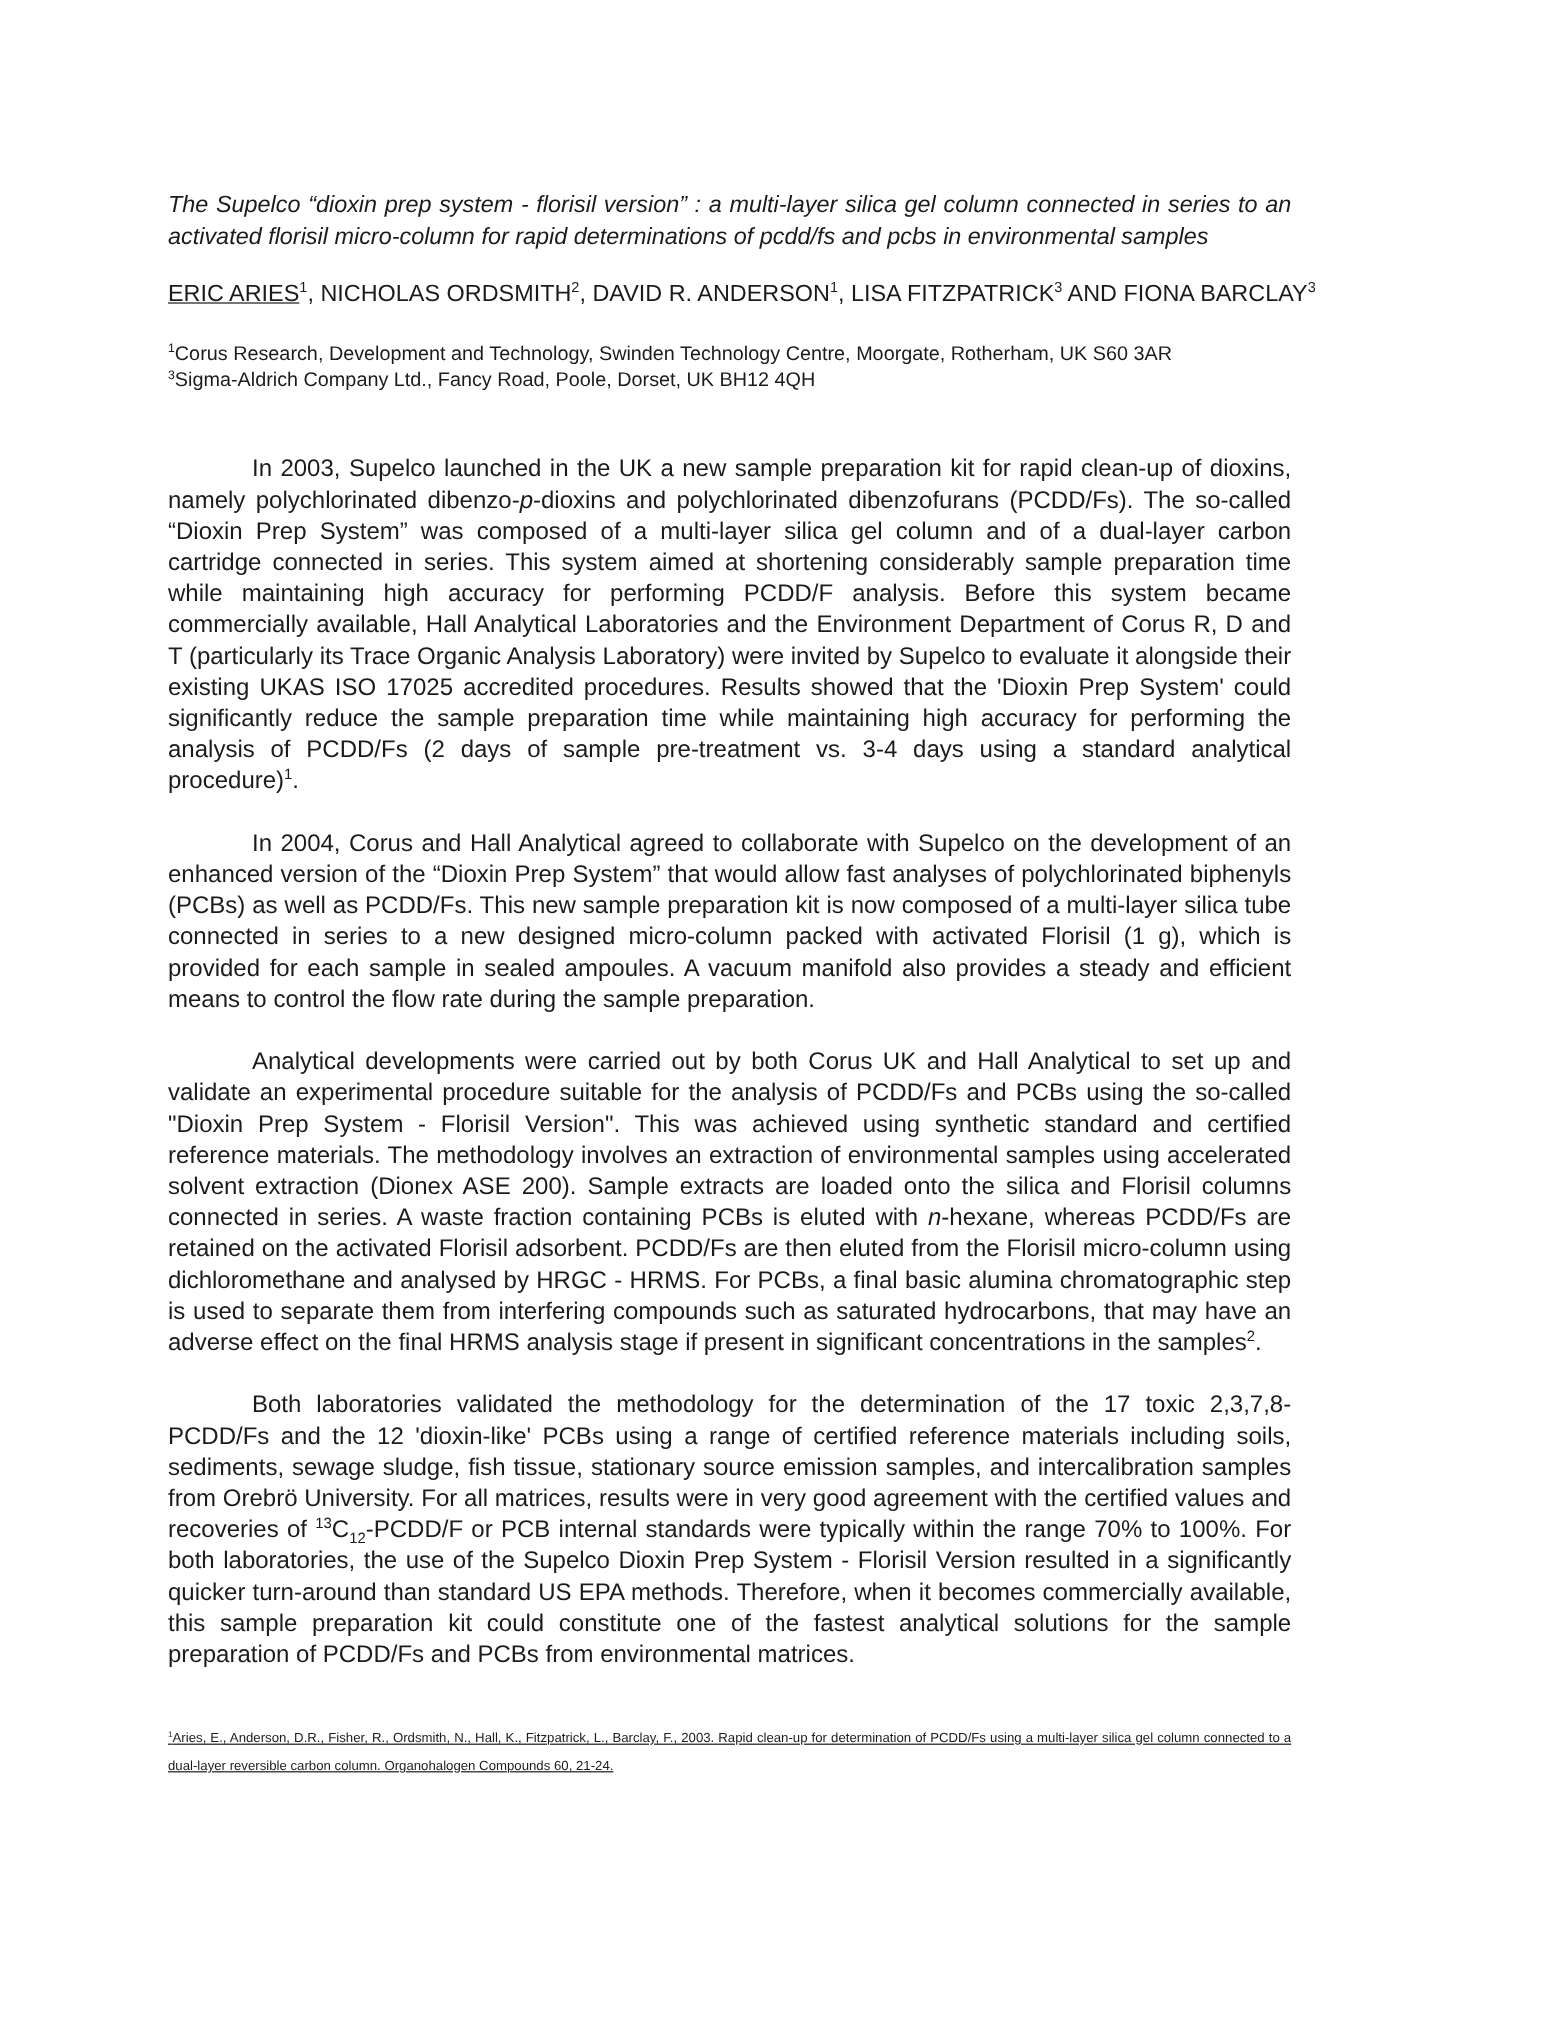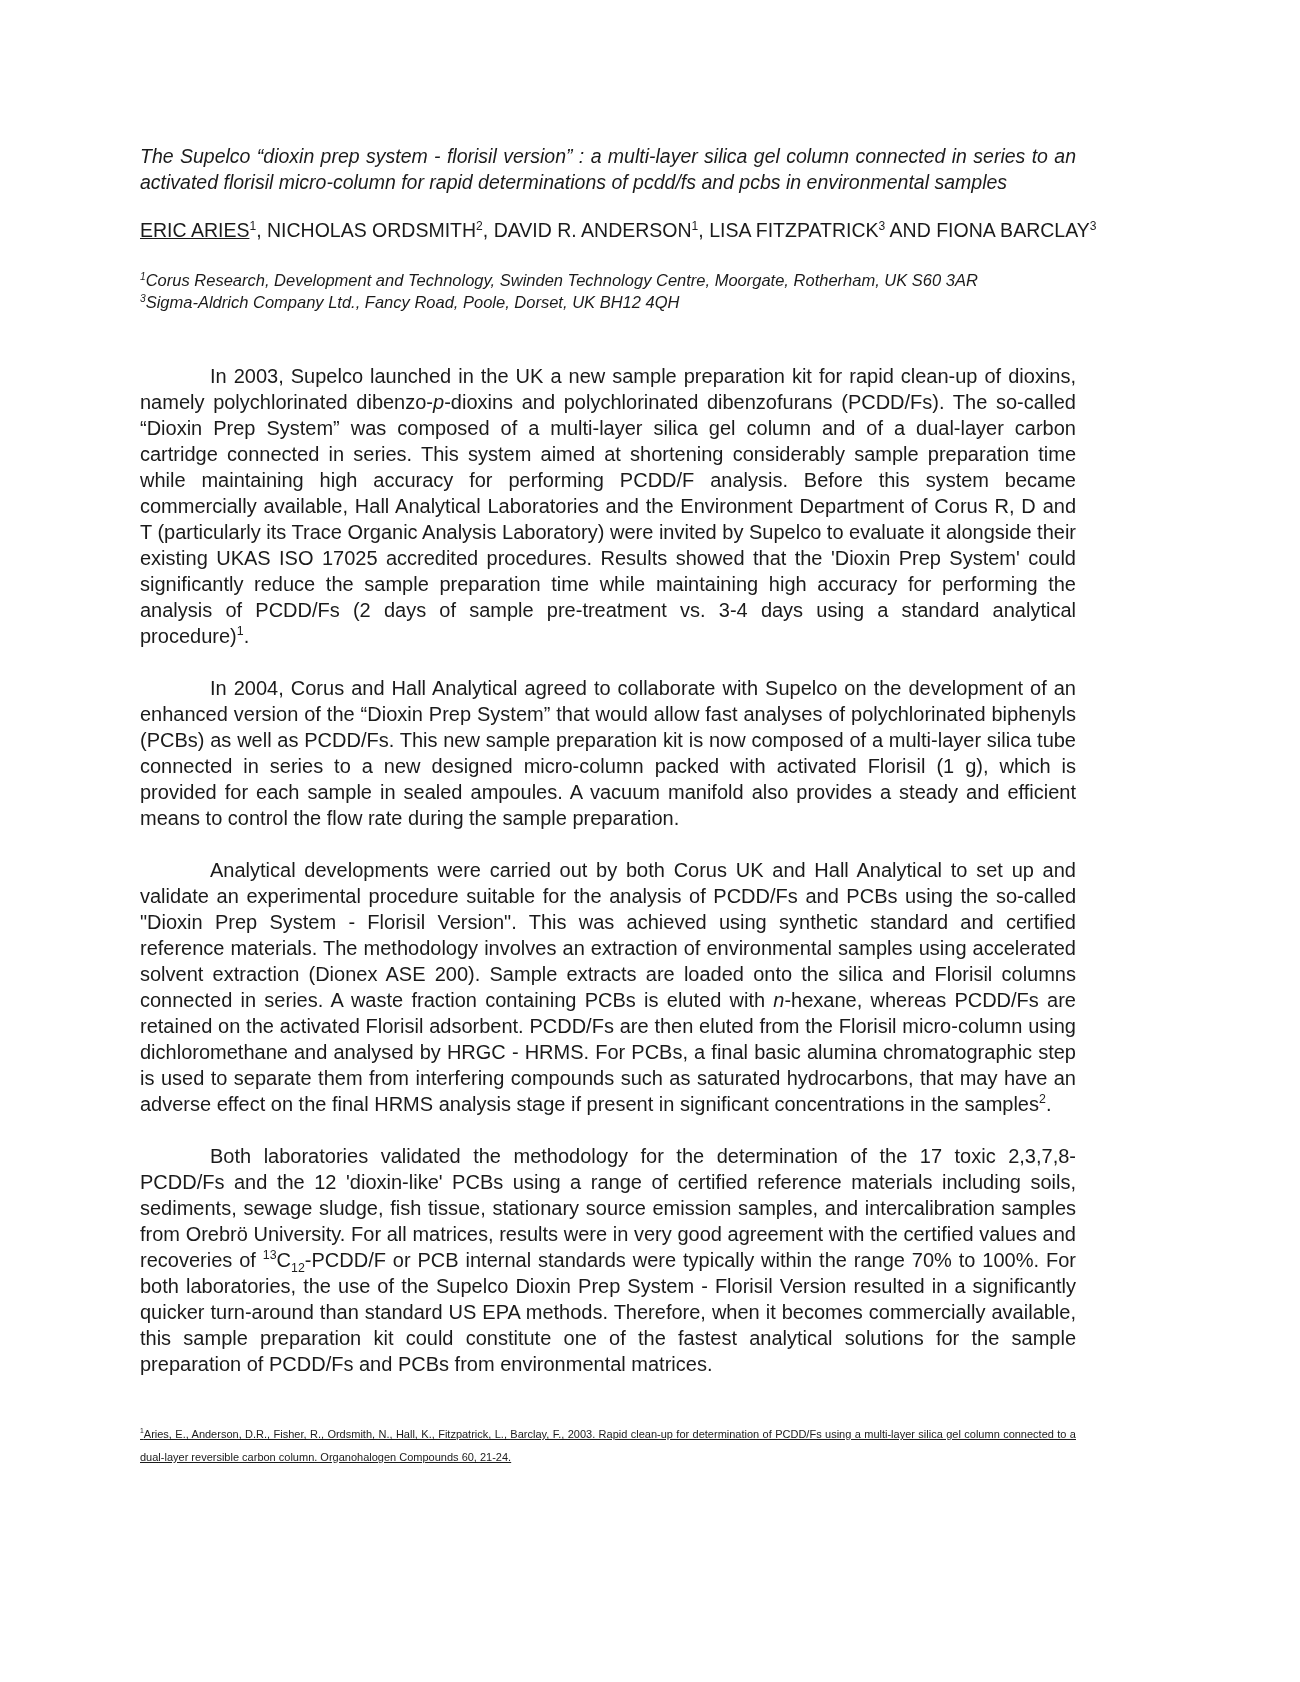--- a/index.html
+++ b/index.html
@@ -13,38 +13,37 @@
     height: 1682px;
     margin: 0 auto;
     background: #ffffff;
     color: #1b1b1b;
     font-family: "Liberation Sans", sans-serif;
     overflow: hidden;
   }
   .content {
     position: absolute;
     left: 140px;
-    top: 143px;
+    top: 158px;
     width: 936px;
   }
   .title {
     font-style: italic;
     font-size: 19.5px;
     line-height: 26px;
     text-align: justify;
   }
   .authors {
     margin-top: 22px;
     font-size: 19.5px;
     line-height: 26px;
     white-space: nowrap;
   }
   .affiliations {
     margin-top: 26px;
-    font-style: italic;
     font-size: 16.5px;
     line-height: 22px;
   }
   .affiliation { margin: 0; }
   .body-text {
     margin-top: 50px;
   }
   p.para {
     margin: 0 0 26px 0;
     font-size: 20px;

